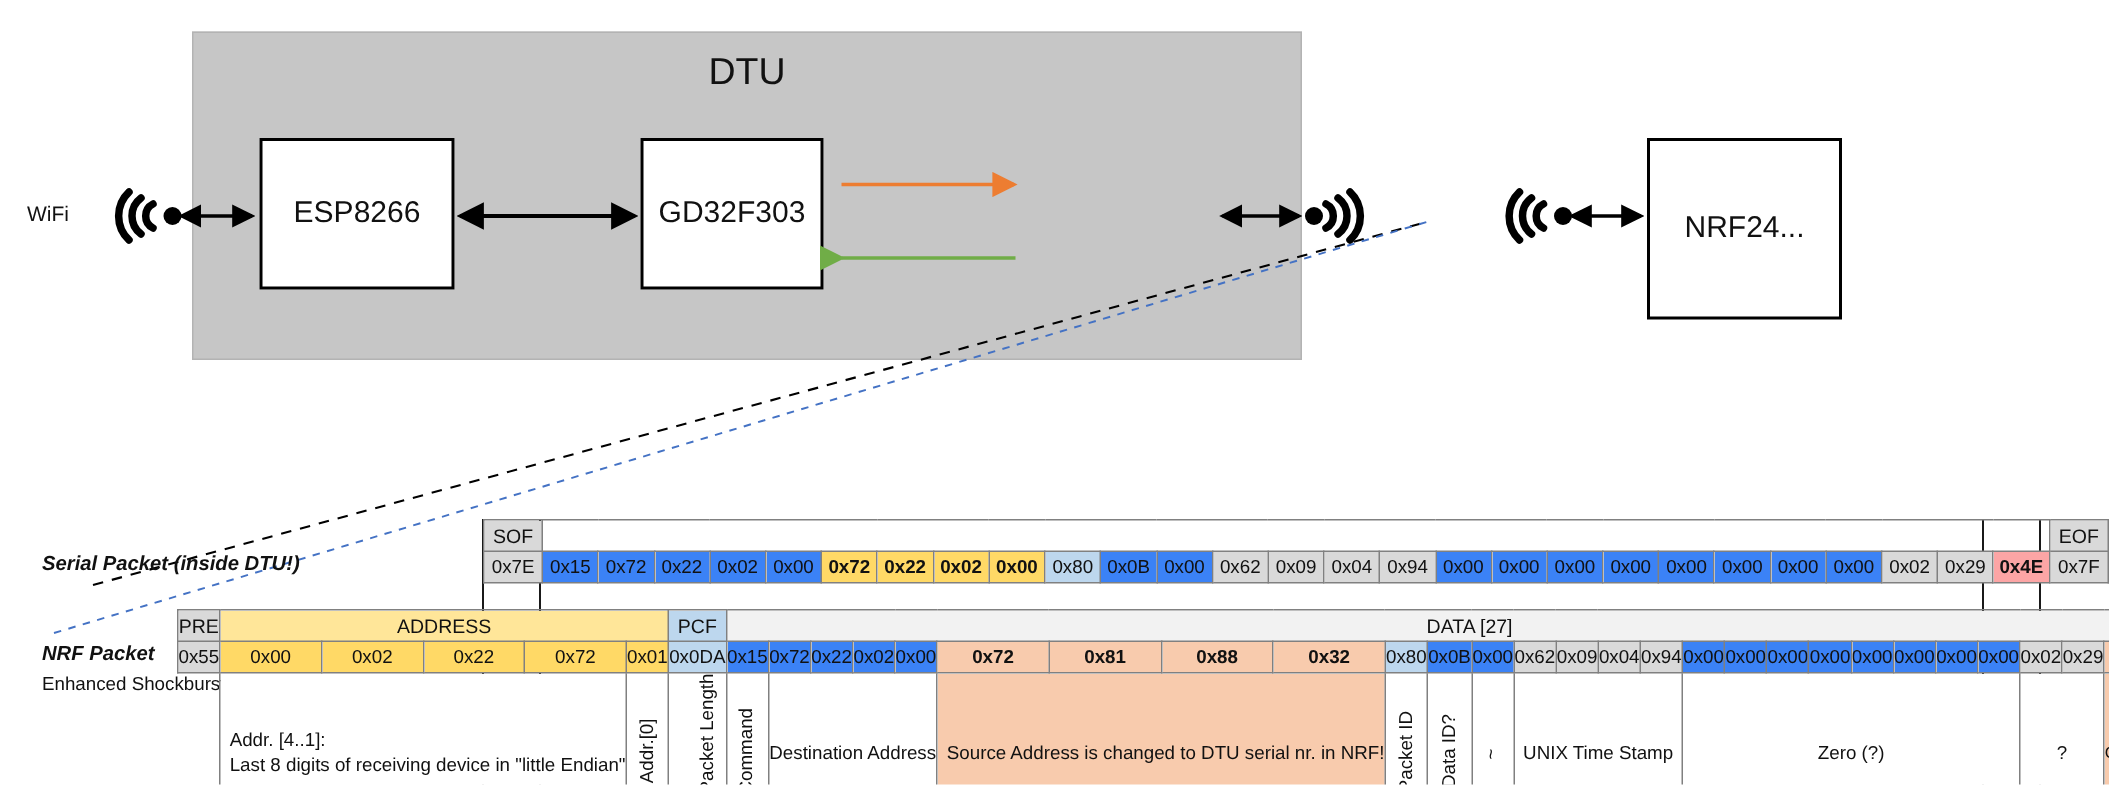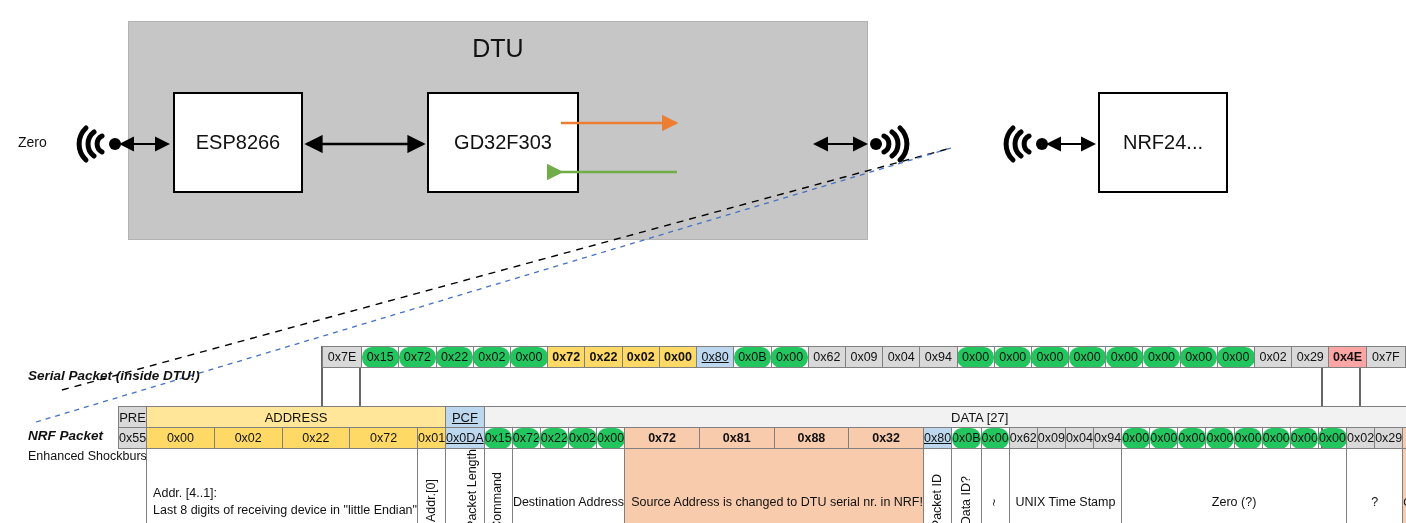--- a/index.html
+++ b/index.html
@@ -32,23 +32,23 @@
 
   .chip {
     position:absolute;
     background:#ffffff;
     border:2.5px solid #000000;
     display:flex; align-items:center; justify-content:center;
     font-size:20px;
     color:#111;
   }
   #chip-esp    { left:173px;  top:92px; width:130px; height:101px; }
-  #chip-gd32   { left:427px;  top:92px; width:152px; height:101px; }
+  #chip-gd32   { left:427px;  top:92px; width:122px; height:101px; }
   #chip-nrf24le{ left:681px;  top:92px; width:130px; height:101px; }
-  #chip-nrf24  { left:1098px; top:92px; width:130px; height:101px; }
+  #chip-nrf24  { left:1098px; top:92px; width:130px; height:121px; }
 
   .wifi-label {
     position:absolute; left:18px; top:134px;
     font-size:14px; color:#111;
   }
 
   svg.overlay { position:absolute; left:0; top:0; width:1406px; height:523px; pointer-events:none; }
 
   
   #packets { position:absolute; left:0; top:0; width:1406px; height:523px; }
@@ -81,24 +81,24 @@
     text-align:center;
     vertical-align:middle;
     padding:0;
     white-space:nowrap;
     overflow:hidden;
   }
   td.blank { border:none; background:transparent; }
 
   
   .f-gray   { background:#d9d9d9; }
-  .f-green  { background:#22c55e;border-radius:10px; }
+  .f-green  { background:#3b82f6; }
   .f-yellow { background:#ffd966; }
   .f-yellow-l{background:#ffe699; }
-  .f-blue   { background:#bdd7ee;text-decoration:underline; }
+  .f-blue   { background:#bdd7ee; }
   .f-orange { background:#fca5a5; }
   .f-salmon { background:#f8cbad; }
   .f-light  { background:#f2f2f2; }
   .bold     { font-weight:bold; }
 
   
   #serial-table { left:322px; top:346px; }
   
   #nrf-table    { left:118px; top:406px; }
 
@@ -134,21 +134,21 @@
 <div id="block-diagram">
 
   <div class="enclosure" id="dtu-enclosure">
     <div class="enclosure-title">DTU</div>
   </div>
 
   <div class="chip" id="chip-esp">ESP8266</div>
   <div class="chip" id="chip-gd32">GD32F303</div>
   <div class="chip" id="chip-nrf24">NRF24...</div>
 
-  <div class="wifi-label">Zero</div>
+  <div class="wifi-label">WiFi</div>
 </div>
 
 <svg class="overlay" viewBox="0 0 1406 523">
   <defs>
     <marker id="ahB" markerWidth="7" markerHeight="7" refX="6" refY="3.5" orient="auto">
       <path d="M0,0 L7,3.5 L0,7 z" fill="#000000"></path>
     </marker>
     <marker id="ahBs" markerWidth="7" markerHeight="7" refX="1" refY="3.5" orient="auto">
       <path d="M7,0 L0,3.5 L7,7 z" fill="#000000"></path>
     </marker>
@@ -231,20 +231,25 @@
         <col style="width: 38px;">
         <col style="width: 38px;">
         <col style="width: 38px;">
         <col style="width: 38px;">
         <col style="width: 38px;">
         <col style="width: 38px;">
         <col style="width: 38px;">
         <col style="width: 40px;">
       </colgroup>
     <tbody>
+        <tr>
+      <td class="f-gray hdr">SOF</td>
+      <td class="blank" id="serial-hdr-span" colspan="27"></td>
+      <td class="f-gray hdr">EOF</td>
+    </tr>
     <tr id="serial-value-row">
           <td class="f-gray" style="width: 40px;">0x7E</td>
           <td class="f-green" style="width: 38px;">0x15</td>
           <td class="f-green" style="width: 38px;">0x72</td>
           <td class="f-green" style="width: 38px;">0x22</td>
           <td class="f-green" style="width: 38px;">0x02</td>
           <td class="f-green" style="width: 38px;">0x00</td>
           <td class="f-yellow bold" style="width: 38px;">0x72</td>
           <td class="f-yellow bold" style="width: 38px;">0x22</td>
           <td class="f-yellow bold" style="width: 38px;">0x02</td>

